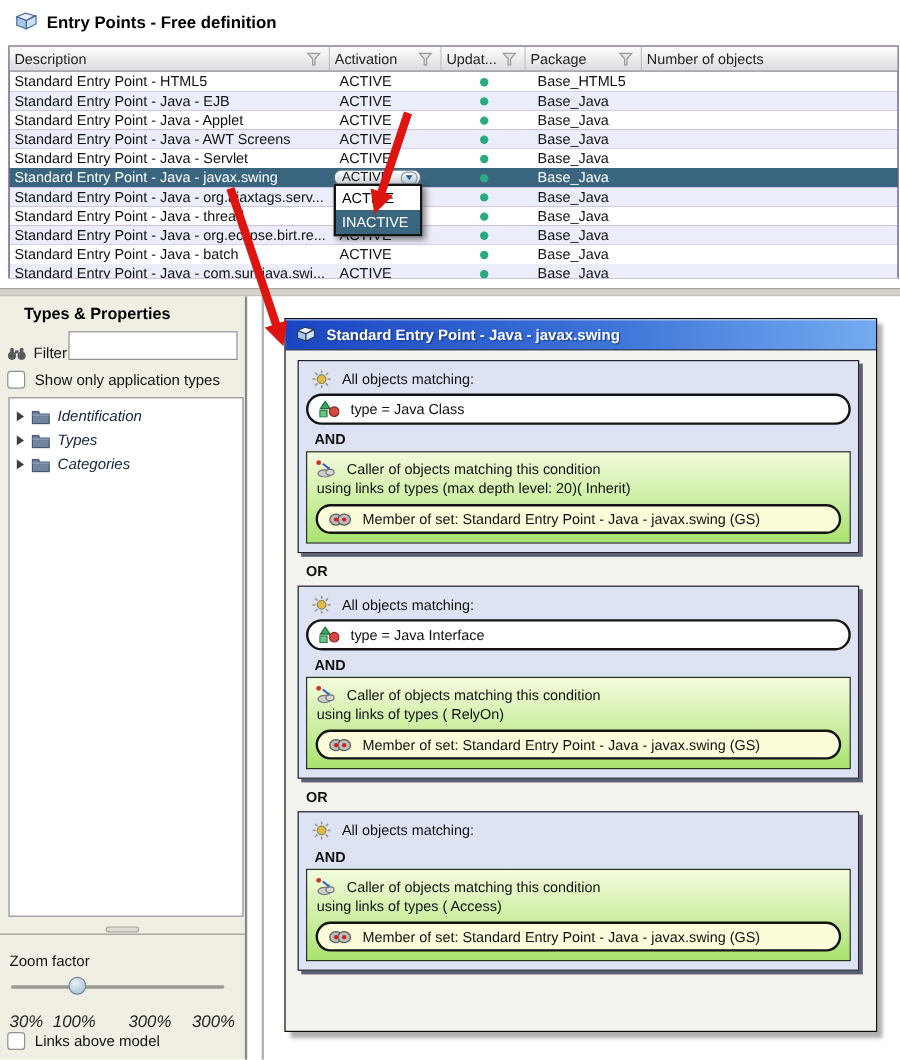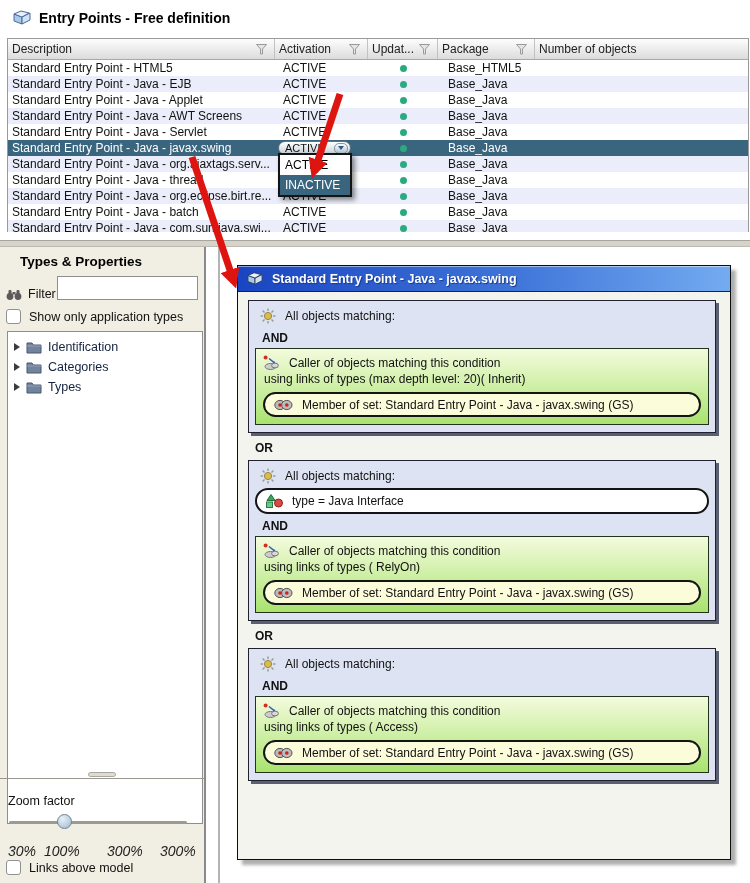--- a/index.html
+++ b/index.html
@@ -58,22 +58,22 @@
   #vsplit { position:absolute; left:204px; top:0; width:16px; height:636px; background:#fff;
             border-left:2px solid #8a8a8a; border-right:2px solid #b4b4b4; }
   #canvas { position:absolute; left:222px; top:0; width:528px; height:636px; background:#fff; }
 
   #sb-title { position:absolute; left:8px; top:7px; font-size:13.5px; font-weight:bold; color:#000;margin-left:12px; }
   #filter-row { position:absolute; left:6px; top:40px; display:flex; align-items:center; gap:6px; }
   #filter-input { position:absolute; left:57px; top:29px; width:141px; height:24px;
                   border:1px solid #8f8f8f; background:#fff; font-size:12px; padding:0 4px; }
   .chk { width:15px; height:15px; background:#fff; border:1px solid #919191; border-radius:3px; flex:none; }
   #chk-row1 { position:absolute; left:6px; top:62px; display:flex; align-items:center; gap:8px; }
-  #treebox { position:absolute; left:7px; top:84px; width:196px; height:493px;
-             background:#fff; border:1px solid #8e8e8e; padding-top:5px; }
+  #treebox { position:absolute; left:7px; top:84px; width:196px; height:433px;
+             background:#fff; border:1px solid #8e8e8e; padding-top:5px;font-style:italic; }
   .titem { display:flex; align-items:center; gap:6px; height:20px; padding-left:6px; }
   .texp { width:0; height:0; border-top:4px solid transparent; border-bottom:4px solid transparent;
           border-left:6px solid #3c3c3c; flex:none; }
   .titem .tlabel { color:#14233f; }
 
   #splitgrab { position:absolute; left:88px; top:525px; width:28px; height:5px; background:#dedbd2;
                border:1px solid #a9a69d; border-radius:3px; }
   #splitline { position:absolute; left:0; top:531px; width:204px; border-top:1px solid #9a978e; }
   #zoom-label { position:absolute; left:8px; top:547px; }
   #slider-track { position:absolute; left:9px; top:574px; width:178px; height:3px;
@@ -308,31 +308,31 @@
         <span class="tlabel">Identification</span>
       </div>
       <div class="titem">
         <span class="texp"></span>
         <span>
           <svg width="16" height="13" viewBox="0 0 16 13">
               <path d="M1 4 v-2 h5 l1.3 2 h7.7 v8 h-14 z" fill="#72839e" stroke="#47566e"></path>
               <path d="M1 5 h14" stroke="#8fa0ba" stroke-width="1"></path>
             </svg>
         </span>
-        <span class="tlabel">Categories</span>
+        <span class="tlabel">Types</span>
       </div>
       <div class="titem">
         <span class="texp"></span>
         <span>
           <svg width="16" height="13" viewBox="0 0 16 13">
               <path d="M1 4 v-2 h5 l1.3 2 h7.7 v8 h-14 z" fill="#72839e" stroke="#47566e"></path>
               <path d="M1 5 h14" stroke="#8fa0ba" stroke-width="1"></path>
             </svg>
         </span>
-        <span class="tlabel">Types</span>
+        <span class="tlabel">Categories</span>
       </div>
     </div>
 
     <div id="splitgrab"></div>
     <div id="splitline"></div>
 
     <div id="zoom-label">Zoom factor</div>
     <div id="slider-track"></div>
     <div id="slider-thumb"></div>
     <span class="tick" id="tick0">30%</span>
@@ -373,20 +373,30 @@
                     <line x1="13" y1="8" x2="15.5" y2="8"></line>
                     <line x1="2.6" y1="2.6" x2="4.5" y2="4.5"></line>
                     <line x1="11.5" y1="11.5" x2="13.4" y2="13.4"></line>
                     <line x1="2.6" y1="13.4" x2="4.5" y2="11.5"></line>
                     <line x1="11.5" y1="4.5" x2="13.4" y2="2.6"></line>
                   </g>
                 <circle cx="8" cy="8" r="3.6" fill="#e0ba44" stroke="#8a8a5a"></circle>
               </svg>
             </span>
             <span>All objects matching:</span>
+          </div>
+          <div class="wpill">
+            <span>
+              <svg width="17" height="14" viewBox="0 0 17 14">
+                <polygon points="5,0.5 9,6.5 1,6.5" fill="#3aa85c" stroke="#1e6e38"></polygon>
+                <rect x="0.5" y="8" width="6" height="5.5" fill="#63cc82" stroke="#2a7a46"></rect>
+                <circle cx="12.5" cy="9" r="4" fill="#d84b44" stroke="#8a2420"></circle>
+              </svg>
+            </span>
+            <span>type = Java Class</span>
           </div>
           <div class="and-lbl">AND</div>
           <div class="greenbox">
             <div class="gline1">
               <span>
                 <svg width="18" height="15" viewBox="0 0 18 15">
                   <circle cx="2.6" cy="2.6" r="2" fill="#d03020"></circle>
                   <path d="M6 3.5 L11 7.5" stroke="#2a58c8" stroke-width="1.6"></path>
                     <polygon points="12.5,8.7 9.7,8.2 11.3,5.9" fill="#2a58c8"></polygon>
                   <ellipse cx="7.5" cy="11.5" rx="5.5" ry="3" fill="#cccccc" stroke="#777"></ellipse>

